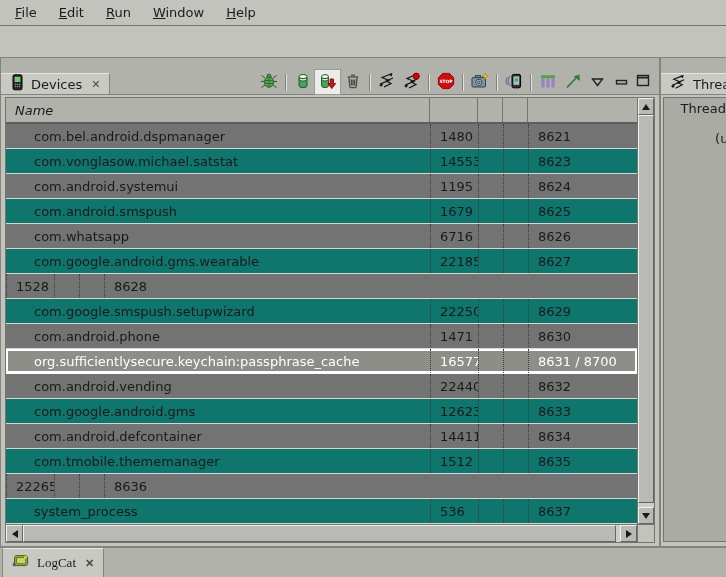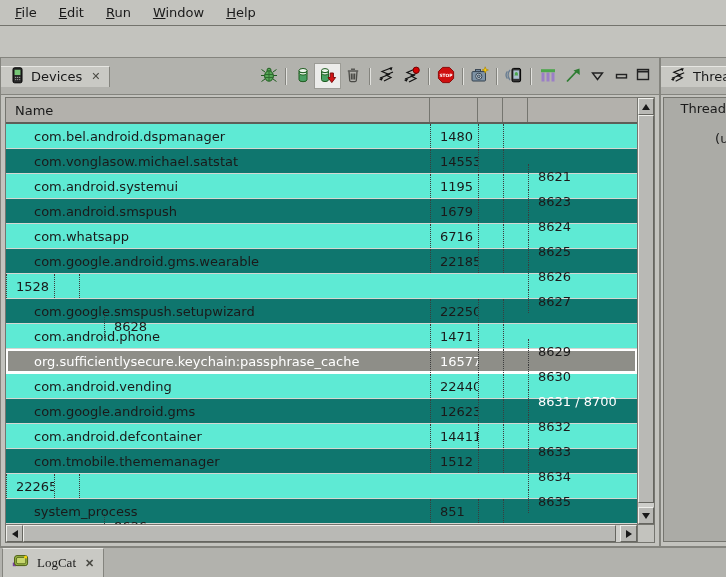--- a/index.html
+++ b/index.html
@@ -29,21 +29,21 @@
   }
   .sash{ width:3px; background:#c3c3be; }
   .right-pane{
     flex:1; display:flex; flex-direction:column;
     border:1px solid #84847e; border-right:none; overflow:visible;
   }
 
   
   .tabbar{
     height:37px; background:#b2b2ad; border-bottom:1px solid #84847e;
-    display:flex; align-items:center; flex-shrink:0;
+    display:flex; align-items:flex-end; flex-shrink:0;
   }
   .tab{
     display:flex; align-items:center; gap:6px; padding:0 9px;
     background:#c9c9c4; border-right:1px solid #84847e;
     border-top:1px solid #e6e6e2; cursor:default; white-space:nowrap;
   }
   .tab .close{ font-size:11px; font-weight:bold; color:#4a4a44; margin-left:3px; }
 
   .tbicons{ margin-left:auto; display:flex; align-items:center; padding-right:5px; }
   .tbtn{ width:25px; height:24px; display:flex; align-items:center; justify-content:center; }
@@ -53,32 +53,32 @@
 
   
   .table-wrap{
     margin:2px 4px 0 4px; border:1px solid #75756f; background:#c7c7c3;
     display:grid; grid-template-columns:1fr 17px; grid-template-rows:26px 400px 18px;
   }
   .thead{
     grid-column:1; grid-row:1; background:#b3b1ac; display:flex;
     border-bottom:2px solid #5e5e58;
   }
-  .hc{ display:flex; align-items:center; border-right:1px solid #75756f; }
+  .hc{ display:flex; align-items:center; border-right:1px solid #75756f;font-style:italic; }
   .hc-name{ width:424px; padding-left:9px; }
   .hc-pid{ width:48px; } .hc-s{ width:25px; } .hc-port{ flex:1; border-right:none; }
 
   .rows{ grid-column:1; grid-row:2; overflow:hidden; }
-  .trow{ height:25px; display:flex; background:#5eead4; border-bottom:1px solid #d6d6d2; }
+  .trow{ height:25px; display:flex; background:#737373; border-bottom:1px solid #d6d6d2; }
   .trow.alt{ background:#0f766e; }
   .cell{ height:100%; display:flex; align-items:center; overflow:hidden; white-space:nowrap; }
   .c-name{ width:424px; padding-left:28px; }
   .c-pid{ width:48px; padding-left:9px; border-left:1px dotted #3c3c3c; }
   .c-s1,.c-s2{ width:25px; border-left:1px dotted #3c3c3c; }
-  .c-port{ flex:1; padding-left:9px; border-left:1px dotted #3c3c3c;margin-top:40px; }
+  .c-port{ flex:1; padding-left:9px; border-left:1px dotted #3c3c3c; }
   .trow.selected{
     background:#8e8e88; color:#ffffff;
     box-shadow:inset 0 0 0 2px #ffffff; border-bottom:1px solid #ffffff;
   }
 
   
   .vscroll{
     grid-column:2; grid-row:1 / 3; display:flex; flex-direction:column;
     background:#cdcdc9; border-left:1px solid #75756f;
   }
@@ -415,21 +415,21 @@
             <div class="cell c-port">8635</div>
           </div>
           <div class="trow">
             <div class="cell c-pid">22265</div>
             <div class="cell c-s1"></div>
             <div class="cell c-s2"></div>
             <div class="cell c-port">8636</div>
           </div>
           <div class="trow alt">
             <div class="cell c-name">system_process</div>
-            <div class="cell c-pid">851</div>
+            <div class="cell c-pid">536</div>
             <div class="cell c-s1"></div>
             <div class="cell c-s2"></div>
             <div class="cell c-port">8637</div>
           </div>
         </div>
 
       <div class="vscroll">
         <div class="sbtn">
             <span class="tri-up"></span>
           </div>

